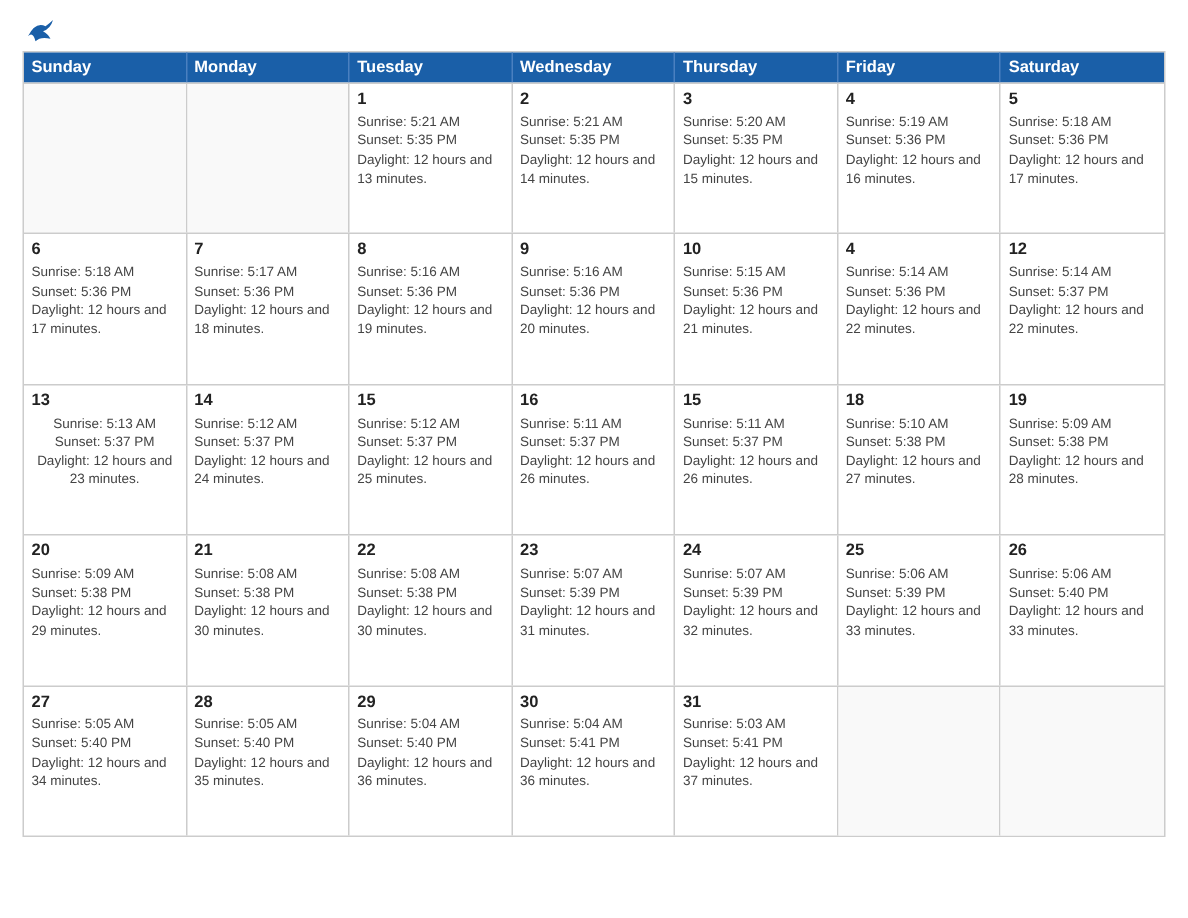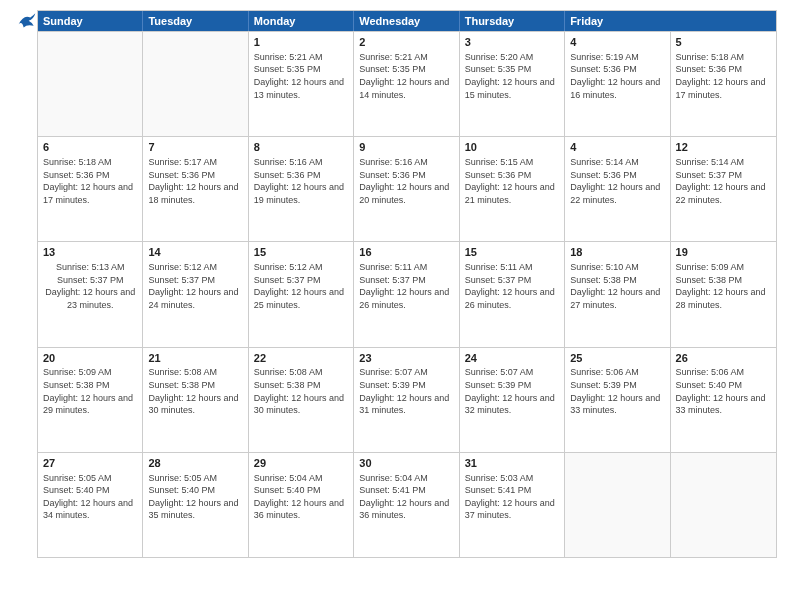--- a/index.html
+++ b/index.html
@@ -8,20 +8,21 @@
       background: #fff;
       width: 792px;
       height: 612px;
       overflow: hidden;
     }
     .page {
       width: 792px;
       height: 568px;
       padding: 10px 15px;
       display: flex;
+      flex-direction: column;
     }
     .header {
       display: flex;
       justify-content: space-between;
       align-items: flex-start;
       margin-bottom: 8px;
     }
     .logo {
       display: flex;
       align-items: center;
@@ -115,25 +116,26 @@
     </div>
     <div class="title-block">
       <div class="month-title"></div>
       <div class="location"></div>
     </div>
   </div>
 
   <div class="calendar">
     <div class="cal-header">
     <div class="cal-header-cell">Sunday</div>
+        <div class="cal-header-cell">Monday</div>
         <div class="cal-header-cell">Tuesday</div>
-        <div class="cal-header-cell">Monday</div>
         <div class="cal-header-cell">Wednesday</div>
         <div class="cal-header-cell">Thursday</div>
         <div class="cal-header-cell">Friday</div>
+        <div class="cal-header-cell">Saturday</div>
       </div>
     <div class="cal-body">
     <div class="cal-row">
           <div class="cal-cell empty"></div>
           <div class="cal-cell empty"></div>
           <div class="cal-cell">
             <div class="day-num">1</div>
             <div class="cell-text" style="white-space: pre-line;">Sunrise: 5:21 AM
 Sunset: 5:35 PM
 Daylight: 12 hours and 13 minutes.</div>

